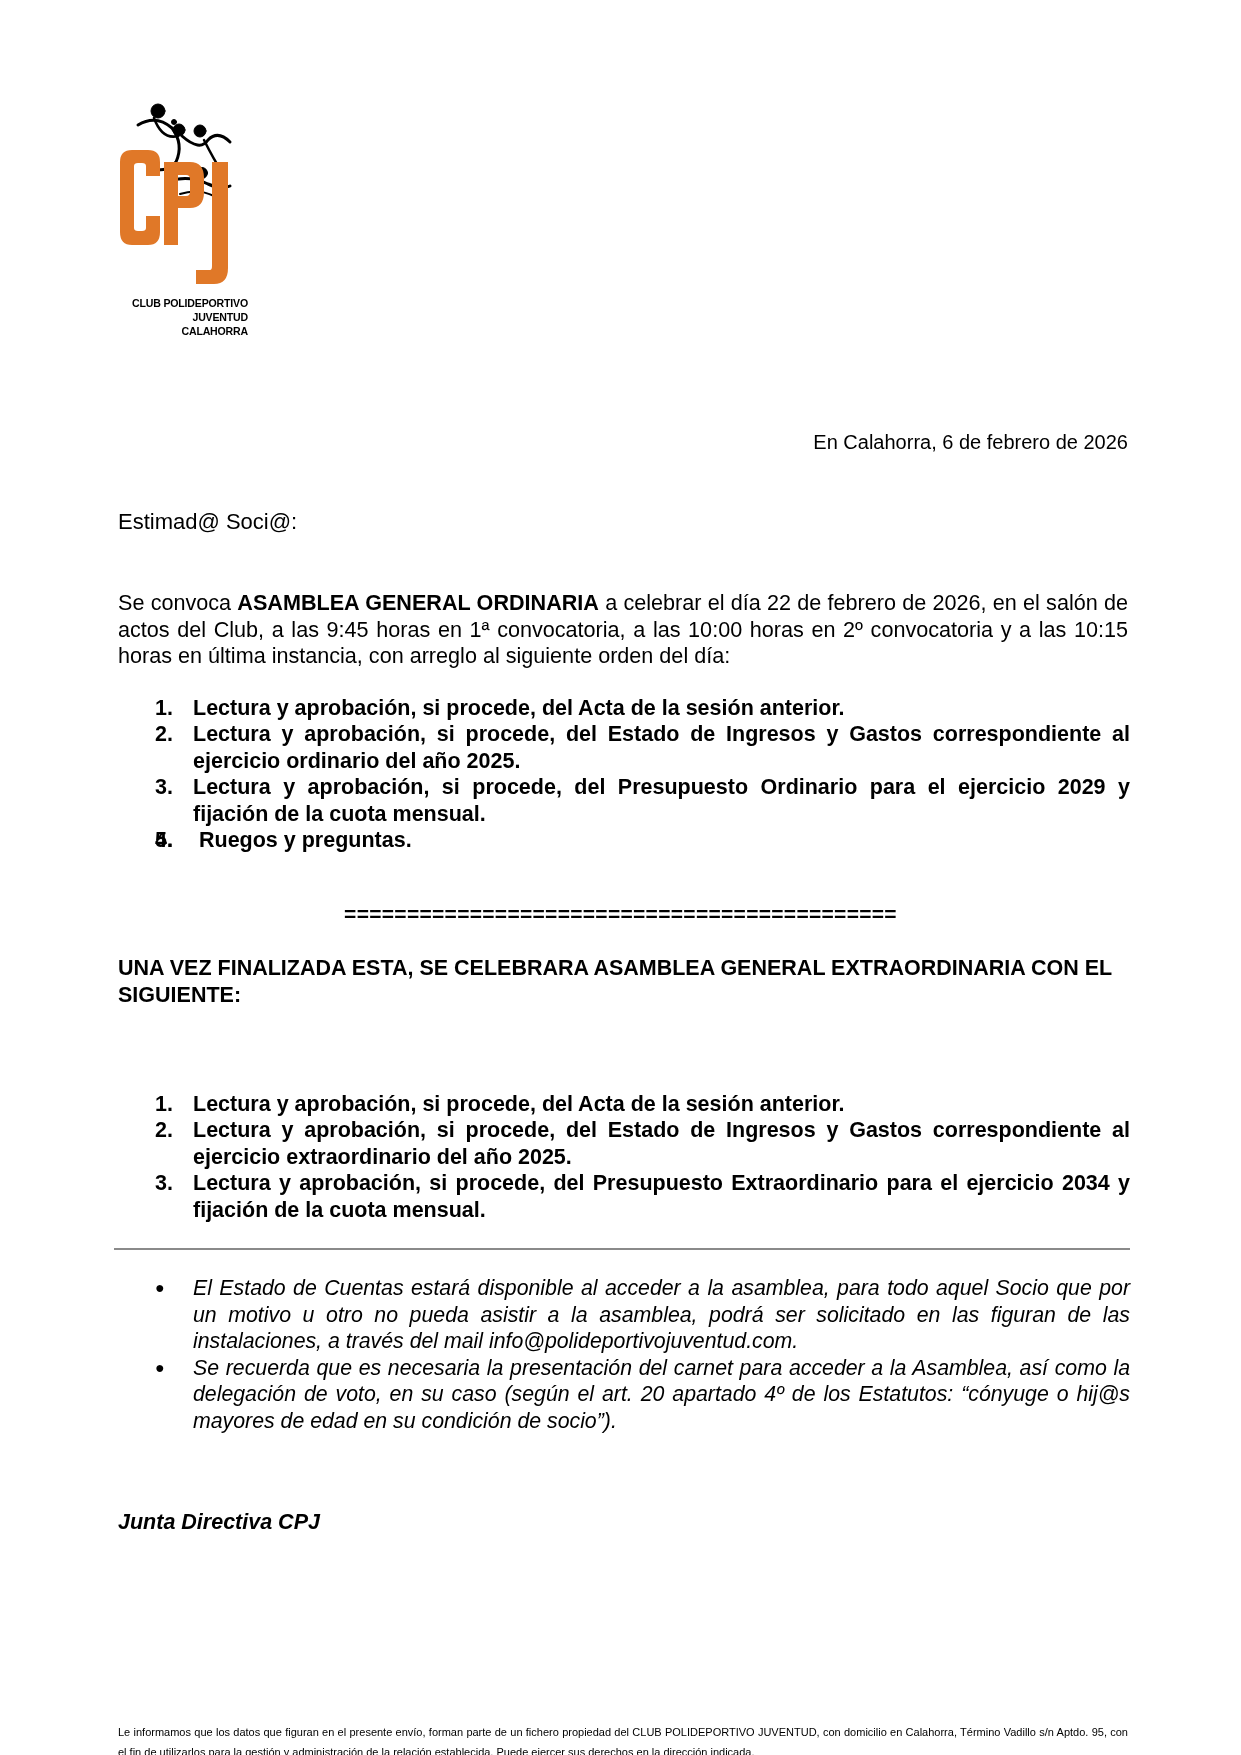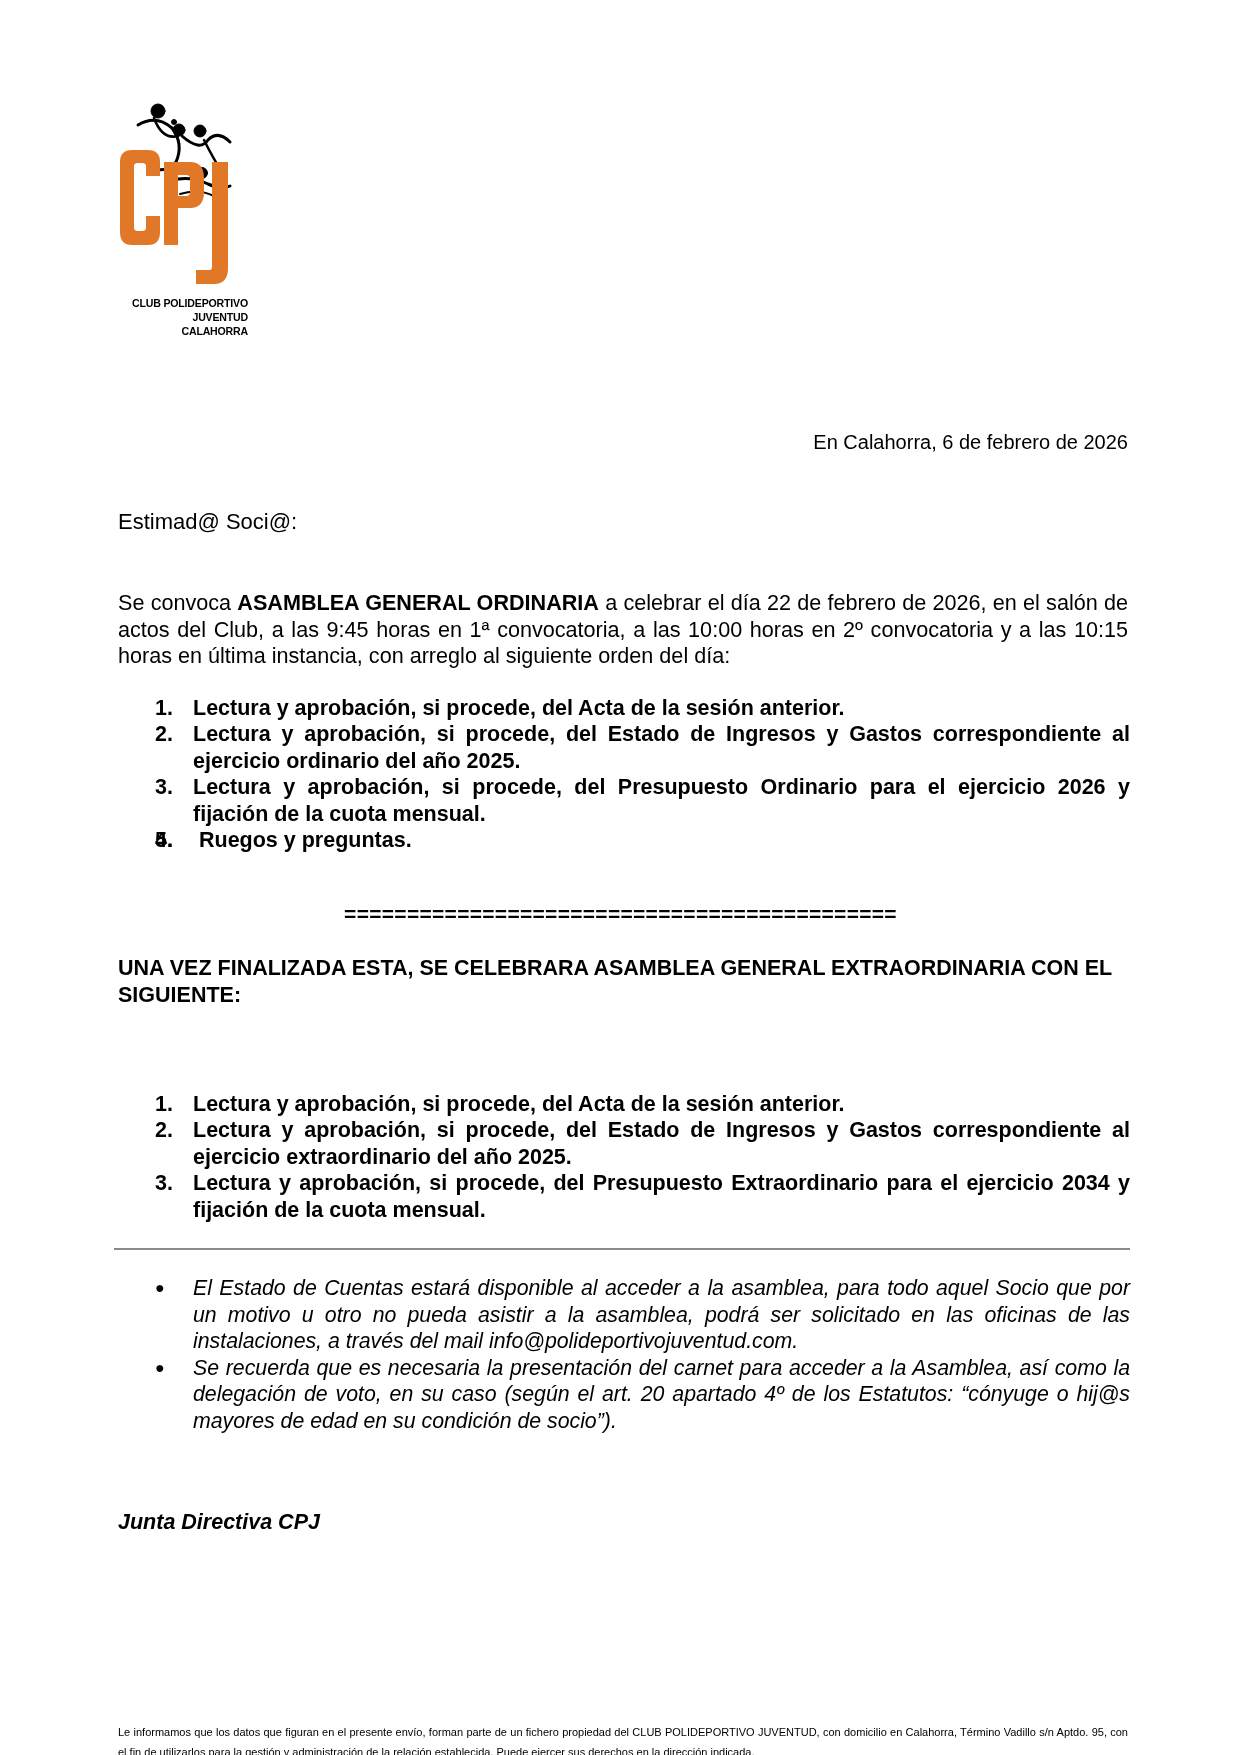--- a/index.html
+++ b/index.html
@@ -104,39 +104,39 @@
   </div>
 
   <div class="date">En Calahorra, 6 de febrero de 2026</div>
   <div class="greeting">Estimad@ Soci@:</div>
 
   <p class="intro" style="margin:0;"><span>Se convoca </span><b>ASAMBLEA GENERAL ORDINARIA</b><span> a celebrar el día 22 de febrero de 2026, en el salón de actos del Club, a las 9:45 horas en 1ª convocatoria, a las 10:00 horas en 2º convocatoria y a las 10:15 horas en última instancia, con arreglo al siguiente orden del día:</span></p>
 
   <ol class="agenda agenda-ord">
     <li><span class="num">1.</span><span>Lectura y aprobación, si procede, del Acta de la sesión anterior.</span></li>
     <li><span class="num">2.</span><span>Lectura y aprobación, si procede, del Estado de Ingresos y Gastos correspondiente al ejercicio ordinario del año 2025.</span></li>
-    <li><span class="num">3.</span><span>Lectura y aprobación, si procede, del Presupuesto Ordinario para el ejercicio 2026 y fijación de la cuota mensual.</span></li>
+    <li><span class="num">3.</span><span>Lectura y aprobación, si procede, del Presupuesto Ordinario para el ejercicio 2029 y fijación de la cuota mensual.</span></li>
     <li><span class="num">4.</span></li>
     <li><span class="num">5.</span><span style="white-space:pre;"> Ruegos y preguntas.</span></li>
   </ol>
 
   <div class="separator">============================================</div>
 
   <div class="extra-heading">UNA VEZ FINALIZADA ESTA, SE CELEBRARA ASAMBLEA GENERAL EXTRAORDINARIA CON EL SIGUIENTE:</div>
 
 
   <ol class="agenda agenda-ext">
     <li><span class="num">1.</span><span>Lectura y aprobación, si procede, del Acta de la sesión anterior.</span></li>
     <li><span class="num">2.</span><span>Lectura y aprobación, si procede, del Estado de Ingresos y Gastos correspondiente al ejercicio extraordinario del año 2025.</span></li>
     <li><span class="num">3.</span><span>Lectura y aprobación, si procede, del Presupuesto Extraordinario para el ejercicio 2034 y fijación de la cuota mensual.</span></li>
   </ol>
 
   <div class="rule"></div>
 
   <ul class="notes">
-    <li><span class="bullet">●</span><span>El Estado de Cuentas estará disponible al acceder a la asamblea, para todo aquel Socio que por un motivo u otro no pueda asistir a la asamblea, podrá ser solicitado en las oficinas de las instalaciones, a través del mail info@polideportivojuventud.com.</span></li>
+    <li><span class="bullet">●</span><span>El Estado de Cuentas estará disponible al acceder a la asamblea, para todo aquel Socio que por un motivo u otro no pueda asistir a la asamblea, podrá ser solicitado en las figuran de las instalaciones, a través del mail info@polideportivojuventud.com.</span></li>
     <li><span class="bullet">●</span><span>Se recuerda que es necesaria la presentación del carnet para acceder a la Asamblea, así como la delegación de voto, en su caso (según el art. 20 apartado 4º de los Estatutos: “cónyuge o hij@s mayores de edad en su condición de socio”).</span></li>
   </ul>
 
   <div class="signature">Junta Directiva CPJ</div>
 
   <div class="footer">Le informamos que los datos que figuran en el presente envío, forman parte de un fichero propiedad del CLUB POLIDEPORTIVO JUVENTUD, con domicilio en Calahorra, Término Vadillo s/n Aptdo. 95, con el fin de utilizarlos para la gestión y administración de la relación establecida. Puede ejercer sus derechos en la dirección indicada.</div>
 </div>
 
 </body></html>

